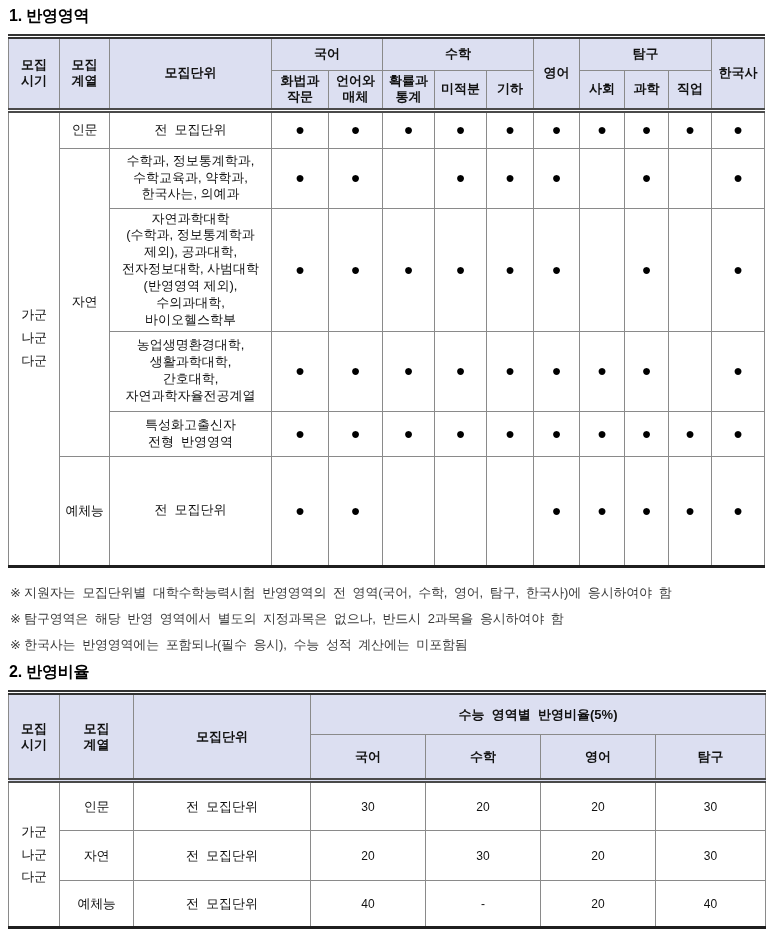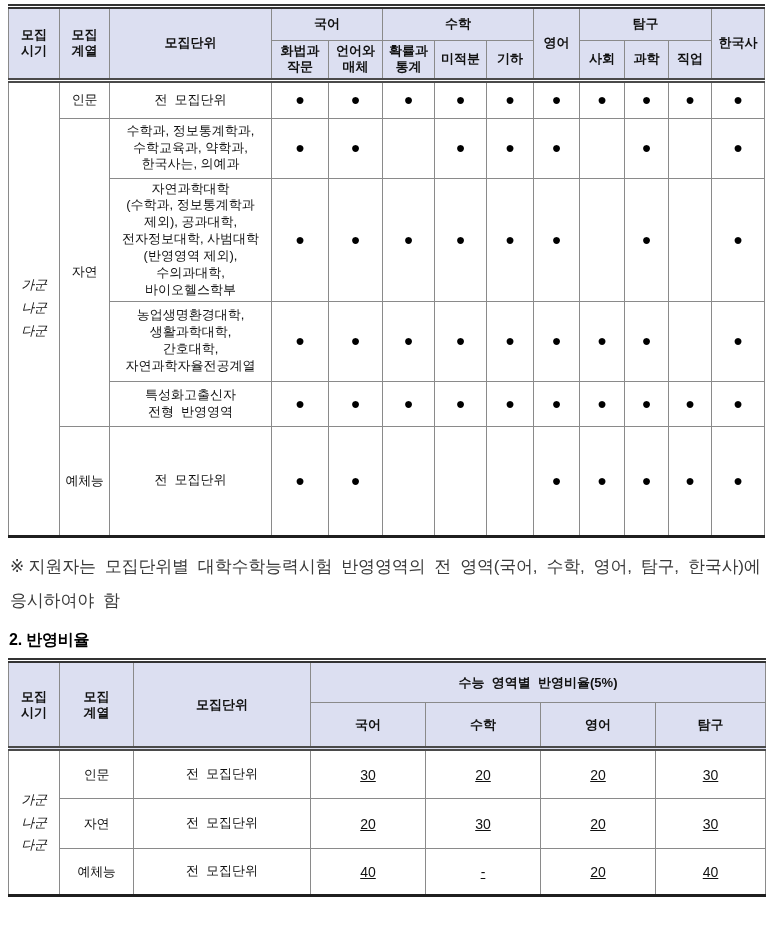--- a/index.html
+++ b/index.html
@@ -8,56 +8,57 @@
     width: 773px; height: 936px; overflow: hidden;
     font-family: "Liberation Sans", "DejaVu Sans", sans-serif;
     color: #111111;
   }
   .page { padding: 4px 8px 0 8px; }
 
   .sec-title {
     font-size: 16px; font-weight: 700; color: #000;
     margin: 2px 0 7px 1px; letter-spacing: -0.2px;
   }
-  .sec-title.second { margin-top: 12px; }
+  .sec-title.second { margin-top: 4px; }
 
   table.tbl {
     border-collapse: collapse; table-layout: fixed; width: 757px;
     border-top: 5px double #333333;
     border-bottom: 3px solid #1f1f1f;
   }
   .tbl th, .tbl td {
     border: 1px solid #8a8a8a;
     text-align: center; vertical-align: middle;
     font-size: 13px; padding: 2px 1px;
     white-space: pre-wrap; word-break: keep-all;
   }
   .tbl thead th {
     background: #dcdff1; font-weight: 700; line-height: 1.25;
     border-bottom: 5px double #4a4a4a;
   }
   .tbl thead th.grp { border-bottom: 1px solid #8a8a8a; }
   td.unit  { line-height: 1.3; }
   td.track { letter-spacing: -0.3px; margin-top: 40px; }
-  td.period { line-height: 1.75; letter-spacing: -0.3px; font-style: italic; }
+  td.period { line-height: 1.75; letter-spacing: -0.3px; }
   td.mark  { font-size: 16px; line-height: 1; color: #000; padding: 0; }
-  td.val   { font-size: 14px; text-decoration: underline; }
+  td.val   { font-size: 12px; }
 
   .notes { margin: 12px 0 0 2px; }
   .notes p {
-    font-size: 17px; color: #3a3a3a; line-height: 2.02;
+    font-size: 13px; color: #3a3a3a; line-height: 2.02;
     letter-spacing: -0.2px; white-space: pre-wrap;
   }
   .t2 { margin-top: 2px; }
 </style>
 </head>
 <body>
 
 <div class="page">
 
+  <h2 class="sec-title">1. 반영영역</h2>
 
   <table class="tbl t1">
     <colgroup>
       <col style="width:51px">
         <col style="width:50px">
         <col style="width:162px">
       <col style="width:57px">
         <col style="width:54px">
       <col style="width:52px">
         <col style="width:52px">
@@ -190,20 +191,22 @@
         <td class="mark">●</td>
         <td class="mark">●</td>
         <td class="mark">●</td>
         <td class="mark">●</td>
       </tr>
     </tbody>
   </table>
 
   <div class="notes">
     <p>※ 지원자는  모집단위별  대학수학능력시험  반영영역의  전  영역(국어,  수학,  영어,  탐구,  한국사)에  응시하여야  함</p>
+    <p>※ 탐구영역은  해당  반영  영역에서  별도의  지정과목은  없으나,  반드시  2과목을  응시하여야  함</p>
+    <p>※ 한국사는  반영영역에는  포함되나(필수  응시),  수능  성적  계산에는  미포함됨</p>
   </div>
 
   <h2 class="sec-title second">2. 반영비율</h2>
 
   <table class="tbl t2">
     <colgroup>
       <col style="width:51px">
         <col style="width:74px">
         <col style="width:177px">
       <col style="width:115px">

